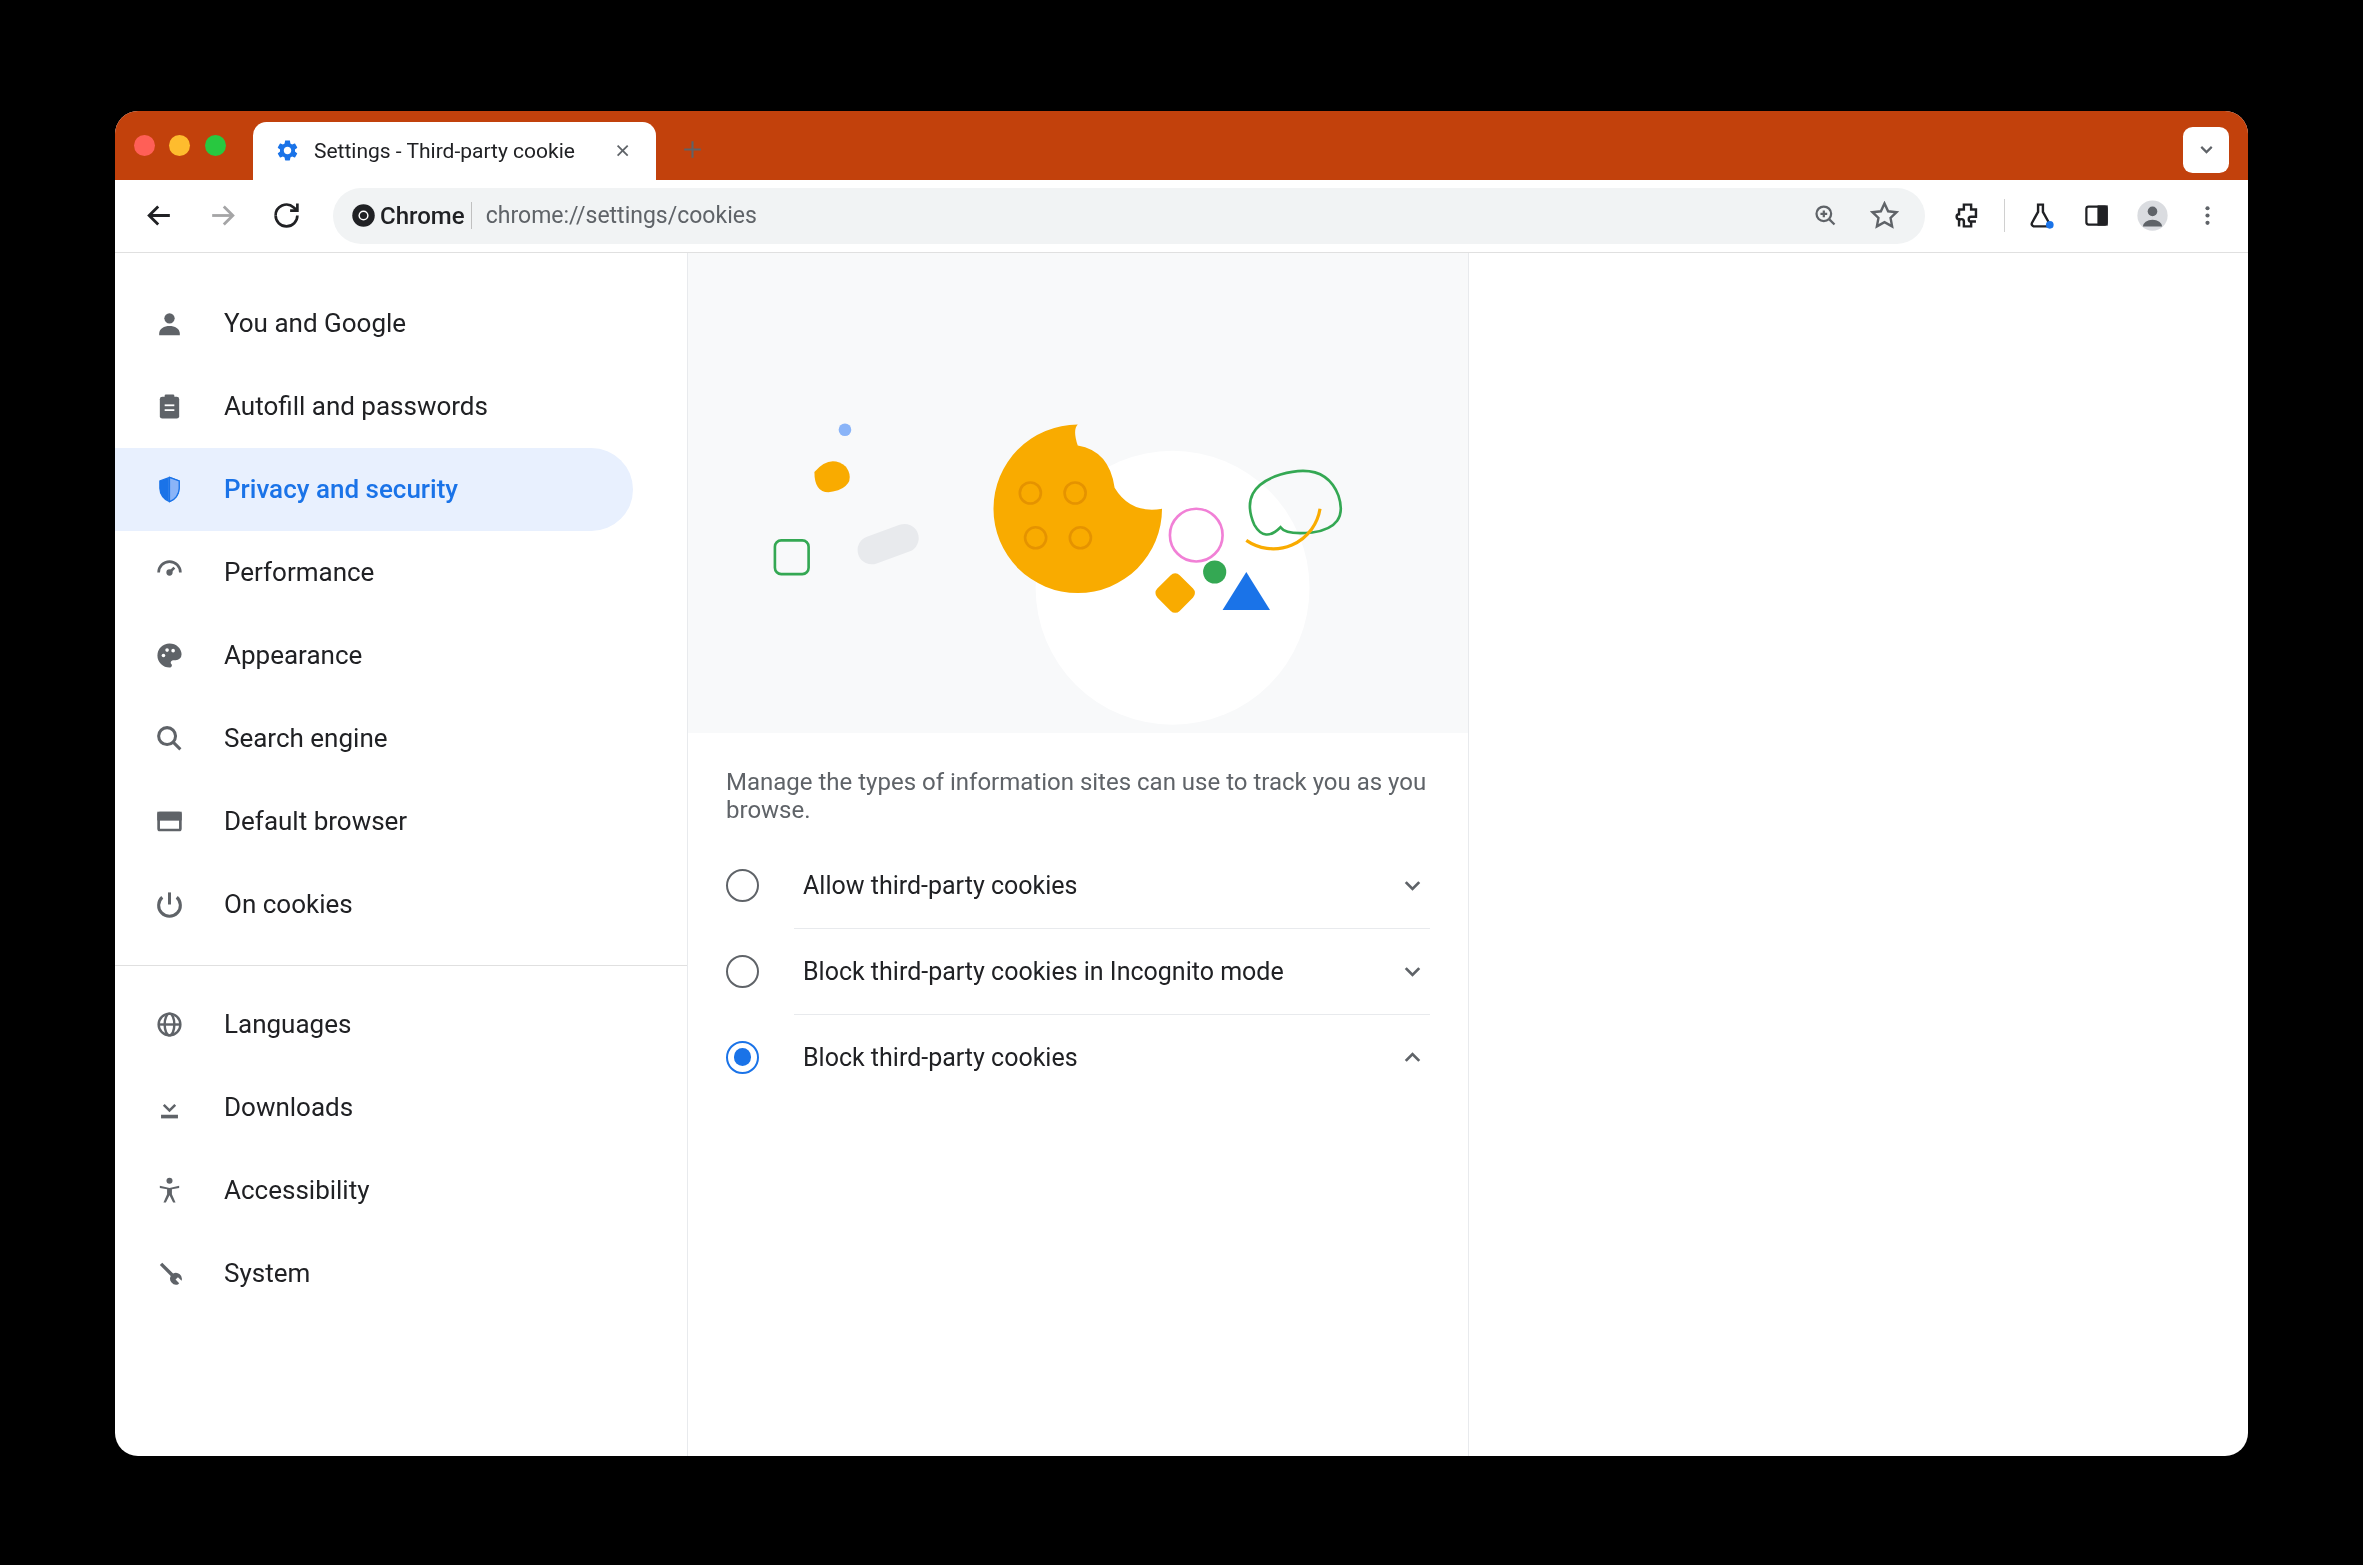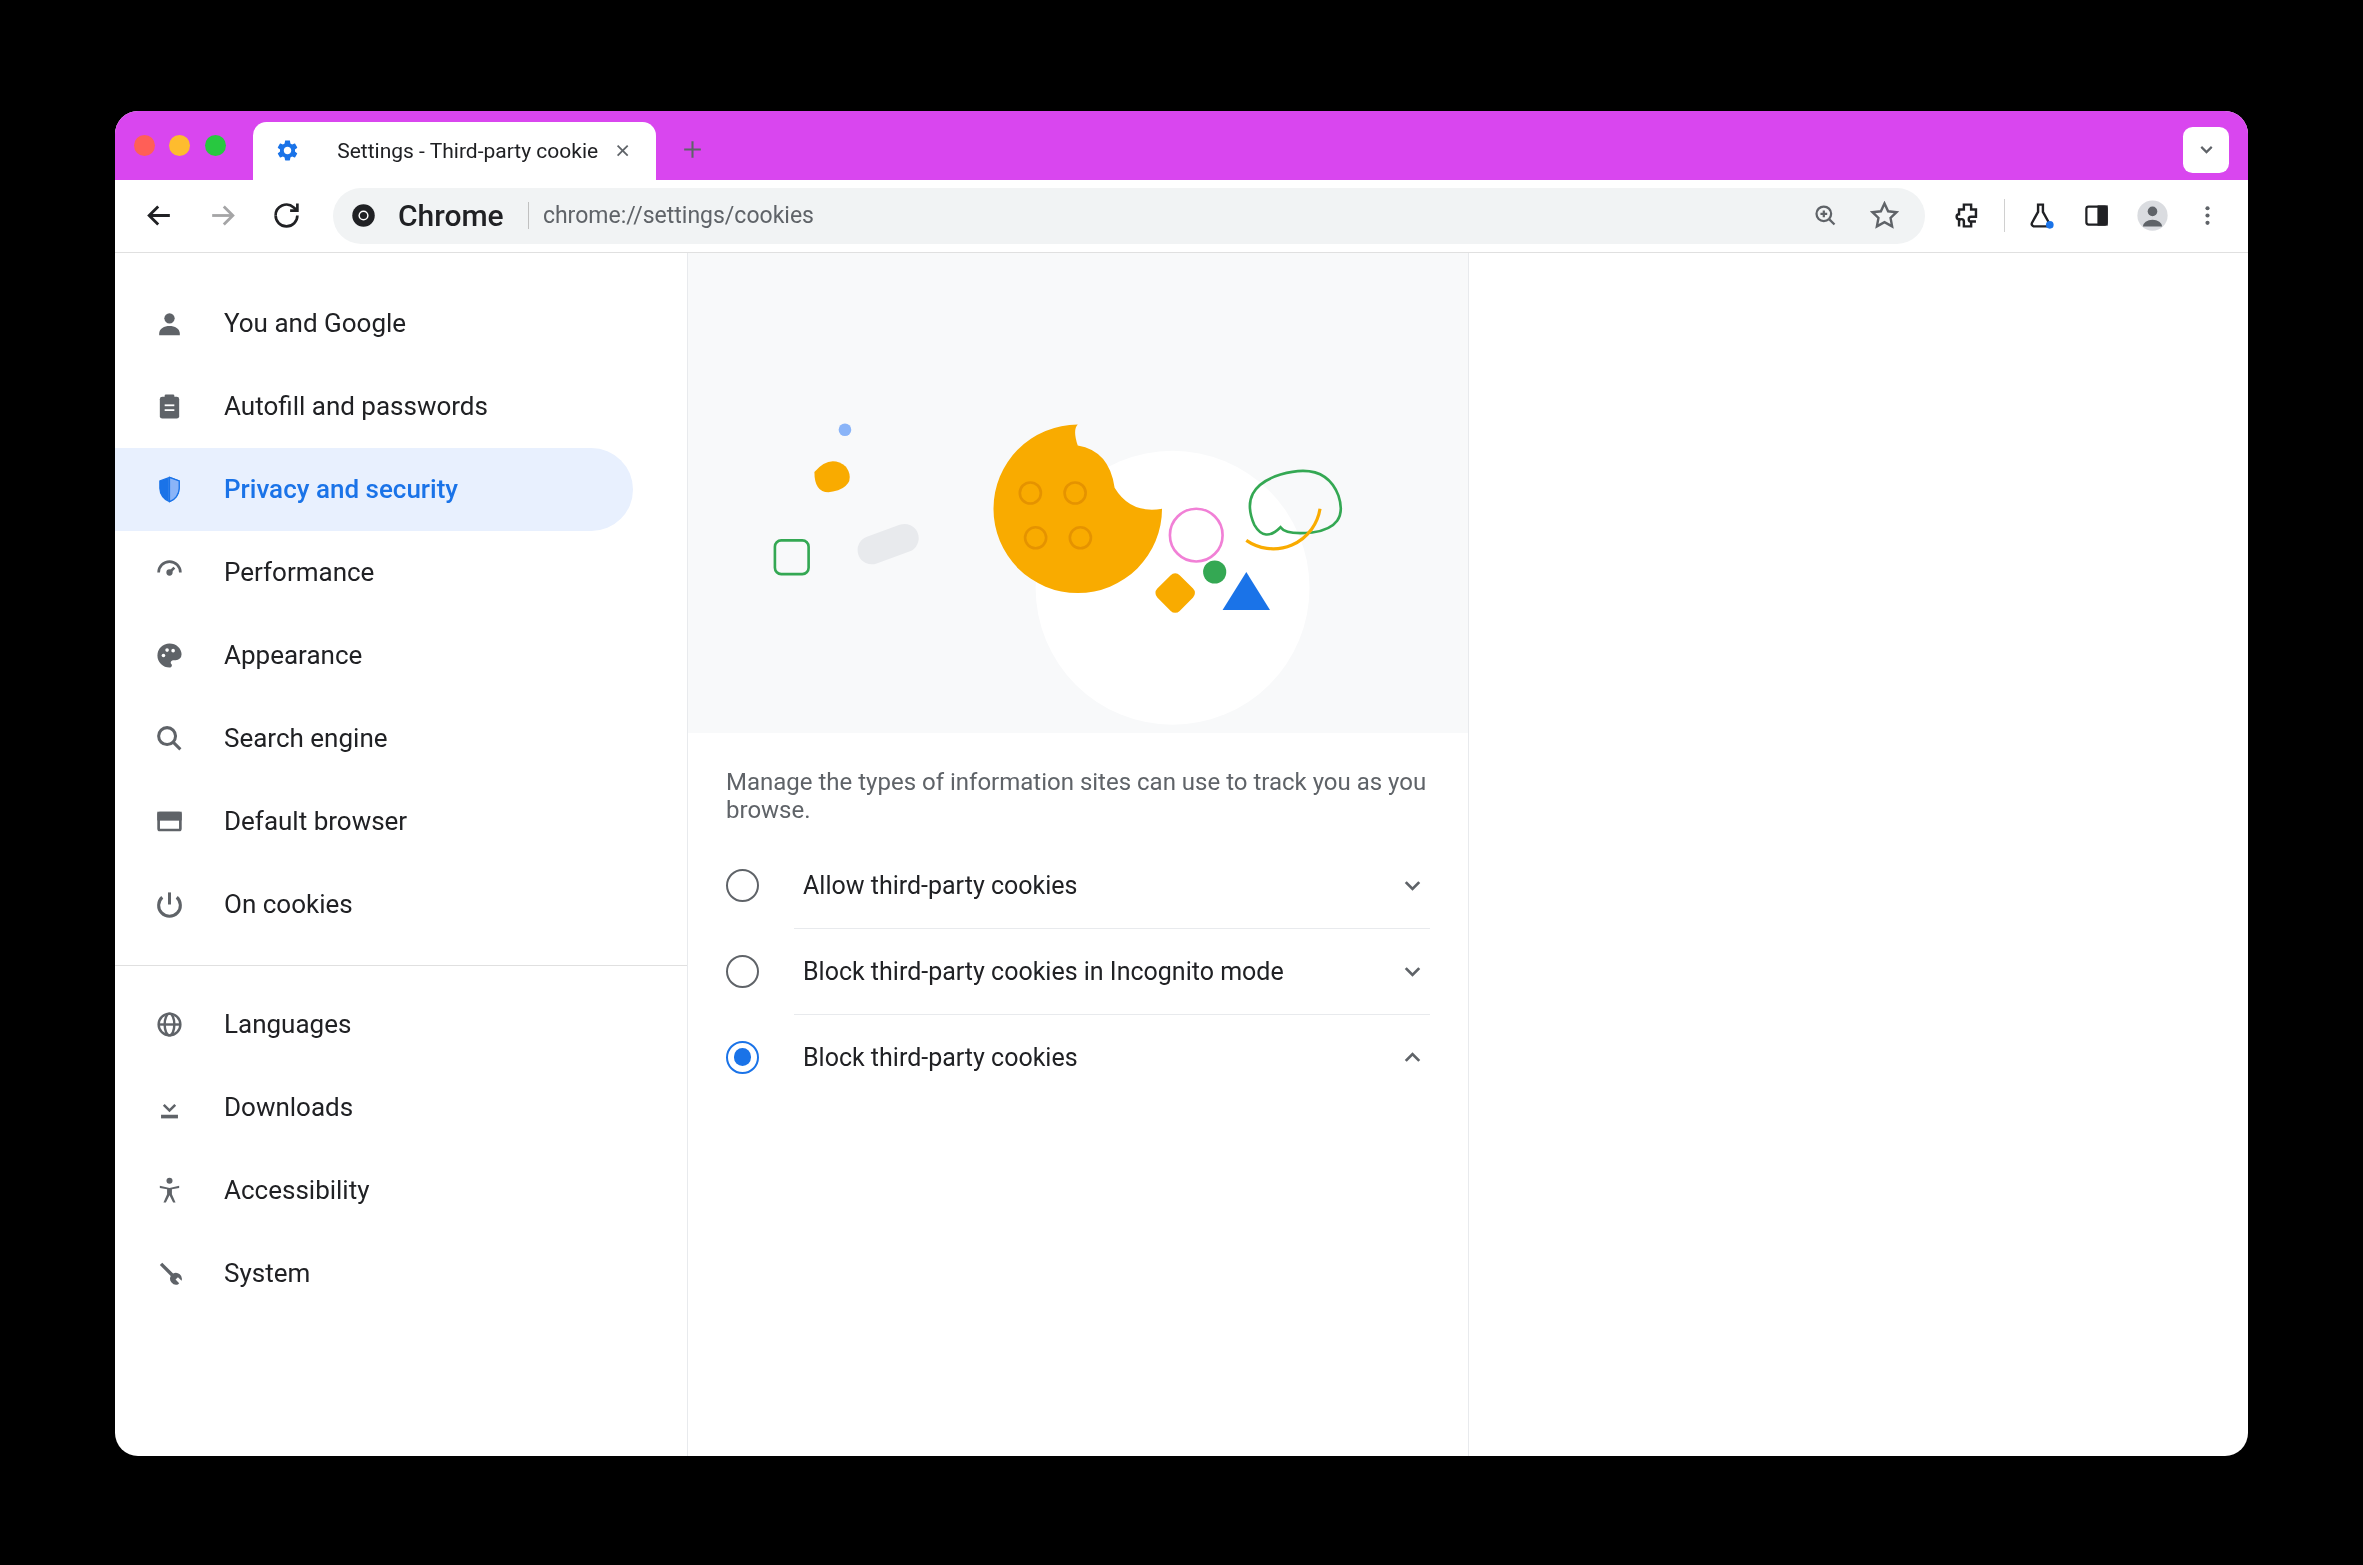--- a/index.html
+++ b/index.html
@@ -1,39 +1,39 @@
 <!DOCTYPE html>
 <html><head>
 <meta charset="utf-8">
 <style>
 * { margin: 0; padding: 0; box-sizing: border-box; font-family: -apple-system, BlinkMacSystemFont, "Segoe UI", Roboto, Arial, sans-serif; }
 body { background: #000; width: 2363px; height: 1566px; display: flex; align-items: center; justify-content: center; }
 .window { width: 2133px; height: 1345px; background: #fff; border-radius: 23px; overflow: hidden; display: flex; flex-direction: column; box-shadow: 0 3.8px 38px rgba(0,0,0,0.3); }
 
 
-.tab-strip { background: #d946ef; height: 69px; display: flex; align-items: center; padding: 0 19px; gap: 13.4px; text-align: right; }
+.tab-strip { background: #c2410c; height: 69px; display: flex; align-items: center; padding: 0 19px; gap: 13.4px; }
 .traffic-lights { display: flex; gap: 14.4px; margin-right: 13.4px; align-items: center; }
 .traffic-light { width: 21px; height: 21px; border-radius: 50%; }
 .tl-red { background: #ff5f57; }
 .tl-yellow { background: #febc2e; }
 .tl-green { background: #28c840; }
 .tab { background: #fff; height: 58px; width: 403px; border-radius: 13.4px 13.4px 0 0; display: flex; align-items: center; padding: 0 21px; gap: 13.4px; margin-top: 11.5px; position: relative; }
 .tab-icon { width: 27px; height: 27px; display: flex; align-items: center; justify-content: center; }
 .tab-title { font-size: 21px; color: #202124; flex: 1; white-space: nowrap; overflow: hidden; text-overflow: clip; }
 .tab-close { width: 23px; height: 23px; display: flex; align-items: center; justify-content: center; cursor: pointer; }
 .new-tab-btn { width: 48px; height: 48px; display: flex; align-items: center; justify-content: center; cursor: pointer; margin-top: 9.6px; border-radius:50%; }
 .tab-strip-spacer { flex: 1; }
 .window-dropdown { width: 46px; height: 46px; background: #fff; border-radius: 9.6px; display: flex; align-items: center; justify-content: center; cursor: pointer; margin-top: 9.6px; }
 
 
 .toolbar { background: #fff; height: 73px; display: flex; align-items: center; padding: 0 17.3px; gap: 9.6px; border-bottom: 1px solid #e0e0e0; }
 .nav-btn { width: 54px; height: 54px; display: flex; align-items: center; justify-content: center; cursor: pointer; border-radius: 50%; }
 .nav-btn.disabled { opacity: 0.4; }
 .omnibox-wrapper { flex: 1; background: #f1f3f4; height: 56px; border-radius: 29px; display: flex; align-items: center; padding: 0 17.3px; gap: 13.4px; margin: 0 9.6px; }
-.omni-chip { display: flex; align-items: center; gap: 21px; font-size: 30px; color: #202124; font-weight: 500; text-align: center; }
+.omni-chip { display: flex; align-items: center; gap: 3px; font-size: 24px; color: #202124; font-weight: 500; text-align: center; }
 .omni-chip .sep { width: 1px; height: 27px; background: #c0c0c0; margin-left: 3.8px; }
 .omnibox-text { flex: 1; font-size: 23px; color: #5f6368; }
 .toolbar-icon { width: 46px; height: 46px; display: flex; align-items: center; justify-content: center; cursor: pointer; border-radius: 50%; }
 .toolbar-sep { width: 1px; height: 33px; background: #d0d0d0; margin: 0 3.8px; }
 
 
 .content-wrap { flex: 1; display: flex; flex-direction: column; overflow: hidden; }
 .app-header { height: 106px; display: flex; align-items: center; padding: 0 38px; gap: 25px; border-bottom: 1px solid #e8eaed; }
 .app-logo { width: 52px; height: 52px; border-radius: 50%; background: #f9ab00; border: 5.8px solid #f9ab00; display:flex; align-items:center; justify-content:center; }
 .app-logo-inner { width: 25px; height: 25px; border-radius: 50%; border: 4.8px solid #fff; }

